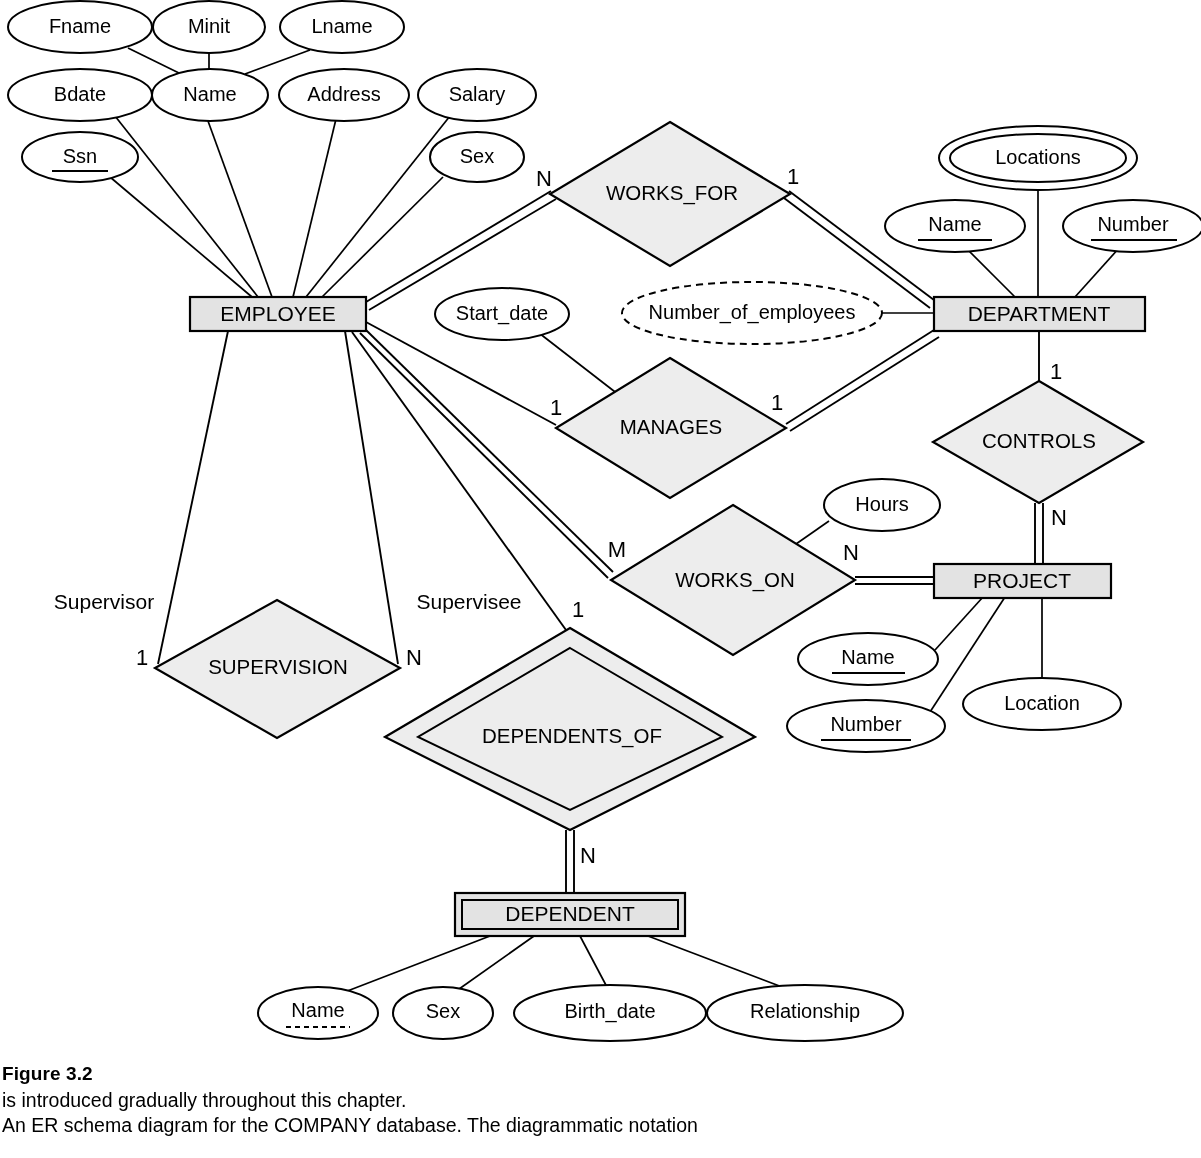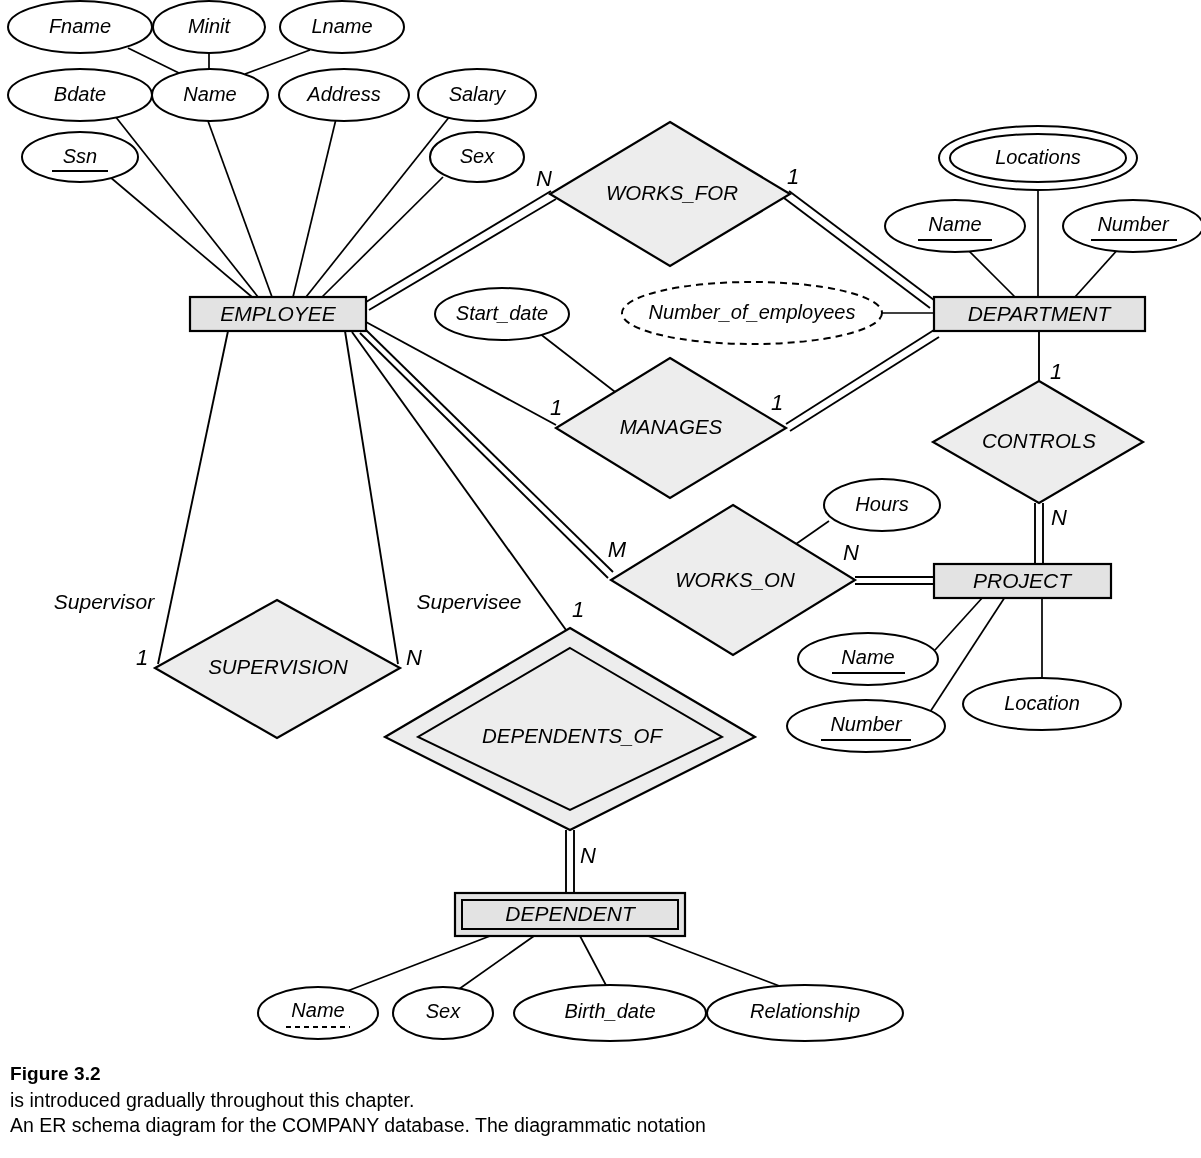--- a/index.html
+++ b/index.html
@@ -1,18 +1,18 @@
 <!DOCTYPE html>
 <html><head>
 <meta charset="utf-8">
 <style>
   html,body{margin:0;padding:0;background:#ffffff;}
   body{width:1201px;height:1158px;position:relative;
        font-family:"Liberation Sans",sans-serif;color:#000;}
-  #diagram{position:absolute;left:0;top:0;width:1201px;height:1158px;font-style:italic;}
+  #diagram{position:absolute;left:0;top:0;width:1201px;height:1158px;}
   svg{display:block;}
   .ent-box{fill:#e3e3e3;stroke:#000;stroke-width:2.2;}
   .ent-box-inner{fill:#e3e3e3;stroke:#000;stroke-width:2;}
   .rel-dia{fill:#ededed;stroke:#000;stroke-width:2.2;}
   .rel-dia-inner{fill:#ededed;stroke:#000;stroke-width:2;}
   .attr-oval{fill:#ffffff;stroke:#000;stroke-width:2;}
   .attr-oval-derived{fill:#ffffff;stroke:#000;stroke-width:2;stroke-dasharray:7 5;}
   .edge{stroke:#000;stroke-width:1.9;fill:none;}
   .edge-thin{stroke:#000;stroke-width:1.7;fill:none;}
   .t-ent{font-family:"Liberation Sans",sans-serif;font-size:21px;
@@ -20,21 +20,21 @@
   .t-rel{font-family:"Liberation Sans",sans-serif;font-size:20.5px;
          text-anchor:middle;dominant-baseline:middle;fill:#000;}
   .t-attr{font-family:"Liberation Sans",sans-serif;font-size:20px;
           text-anchor:middle;dominant-baseline:middle;fill:#000;}
   .t-card{font-family:"Liberation Sans",sans-serif;font-size:22px;
           text-anchor:middle;dominant-baseline:middle;fill:#000;}
   .t-role{font-family:"Liberation Sans",sans-serif;font-size:21px;
           text-anchor:middle;dominant-baseline:middle;fill:#000;}
   .ul-solid{stroke:#000;stroke-width:2;}
   .ul-dashed{stroke:#000;stroke-width:2;stroke-dasharray:5 4;}
-  #caption{position:absolute;left:2px;top:1063px;width:720px;margin-left:8px;}
+  #caption{position:absolute;left:2px;top:1063px;width:720px;}
   #caption .figno{font-size:19px;font-weight:bold;letter-spacing:.1px;
                   margin:0 0 3px 0;}
   #caption .capline{font-size:19.5px;line-height:25px;margin:0;}
 </style>
 </head>
 <body>
 
 <div id="diagram">
 <svg width="1201" height="1058" viewBox="0 0 1201 1058" xmlns="http://www.w3.org/2000/svg">
 

